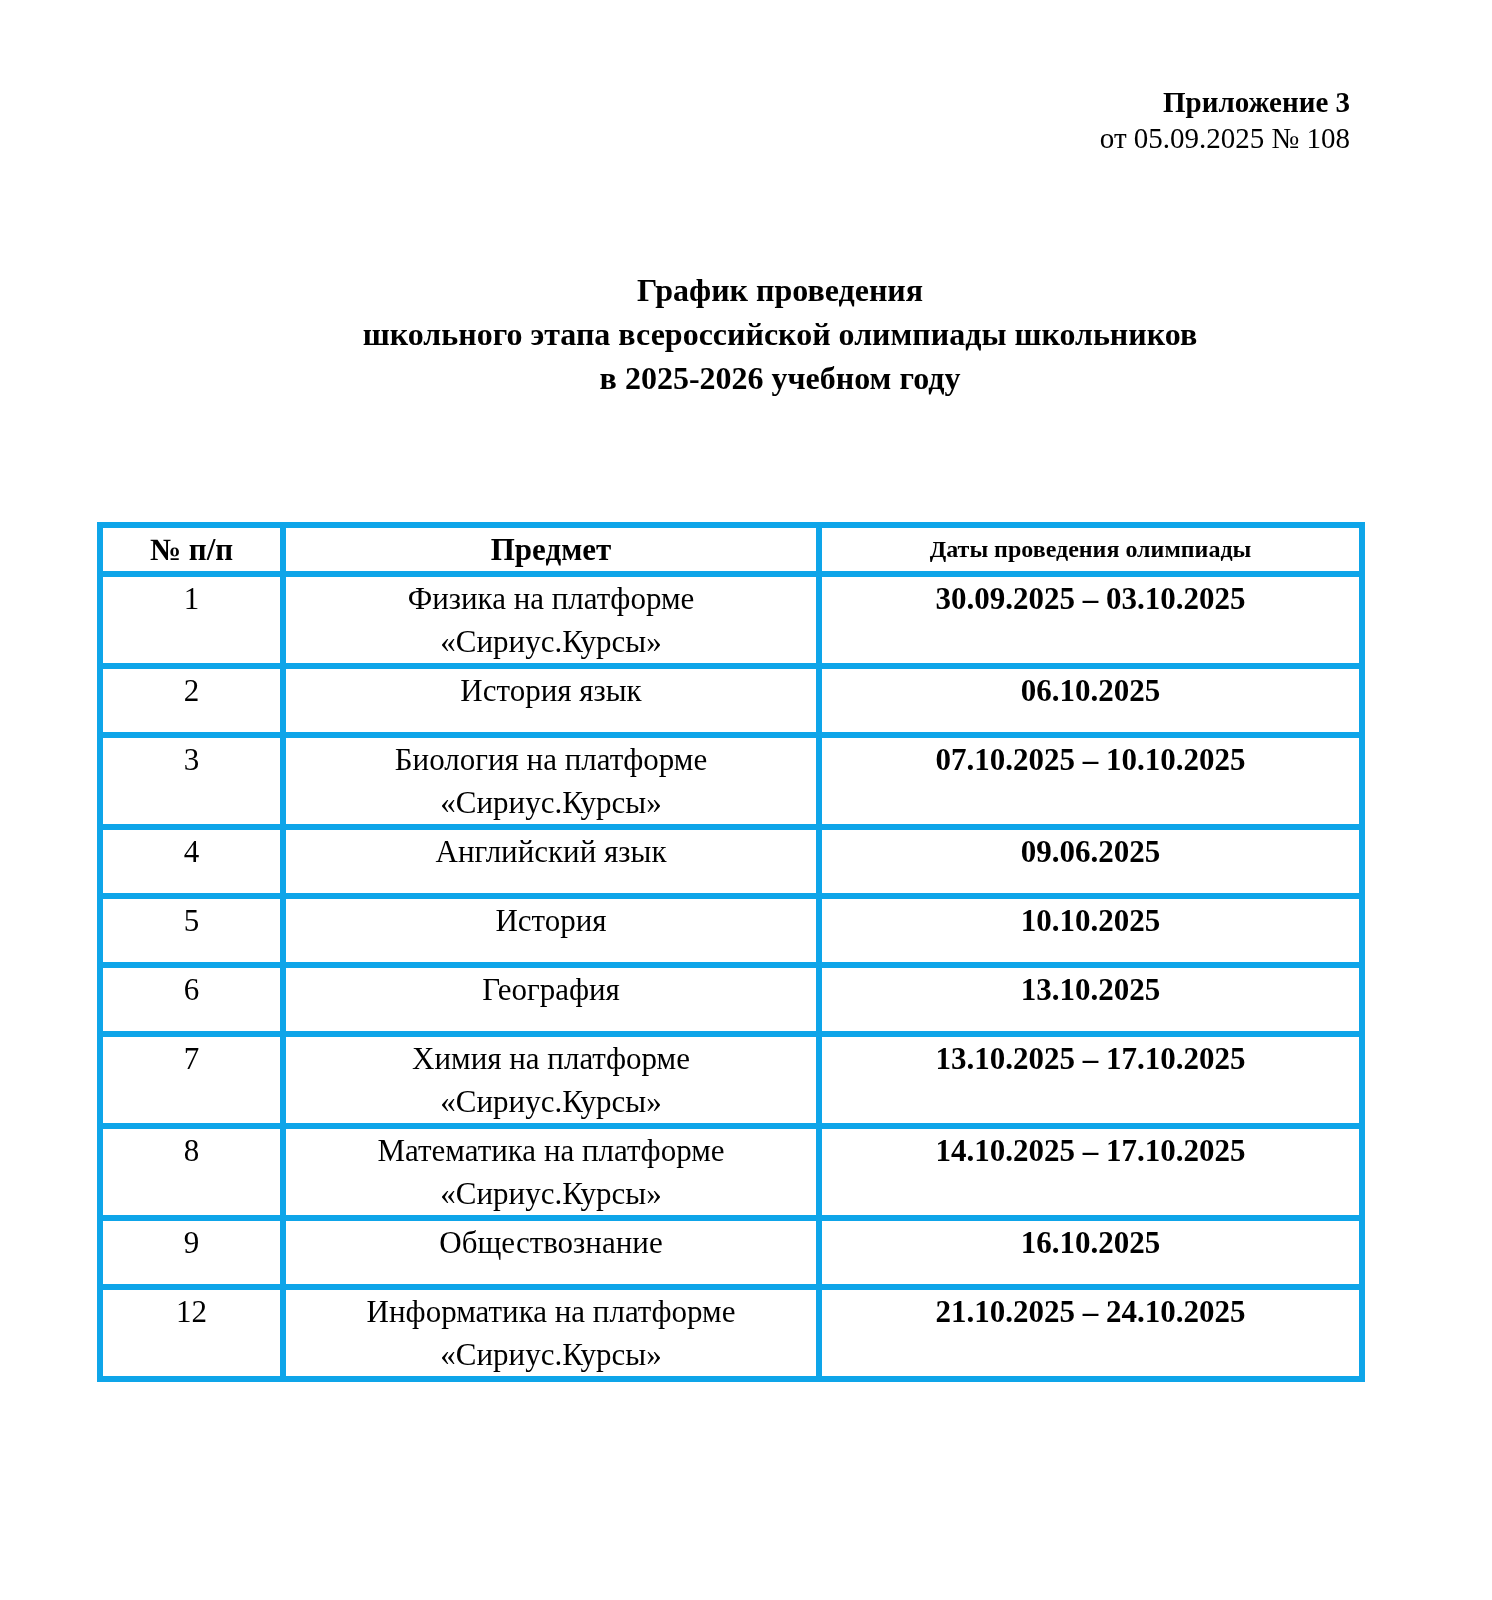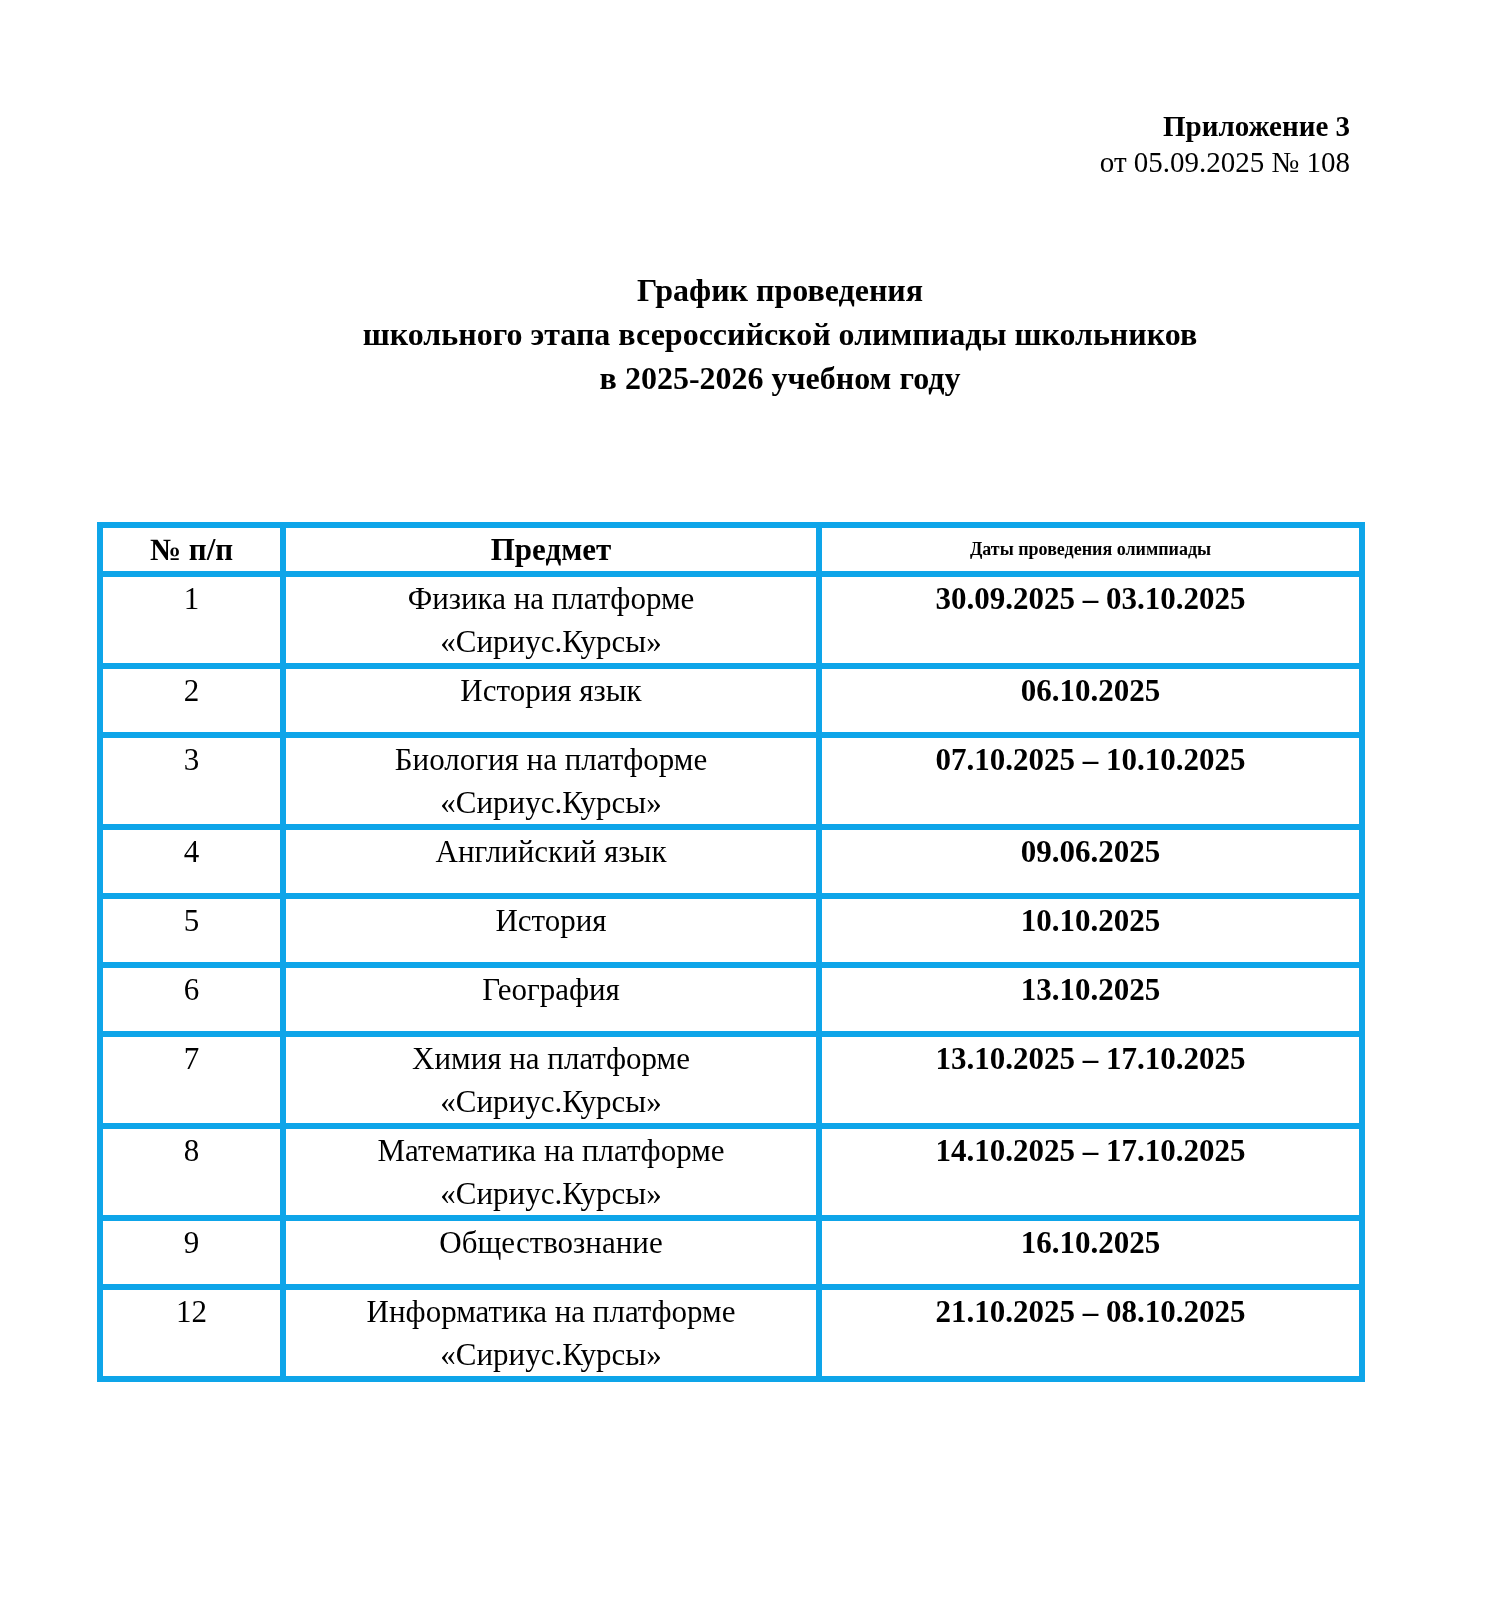--- a/index.html
+++ b/index.html
@@ -1,26 +1,26 @@
 <!DOCTYPE html>
 <html><head>
 <meta charset="utf-8">
 <style>
   html, body { margin: 0; padding: 0; background: #ffffff; }
   body { width: 1492px; height: 1600px; position: relative; font-family: "Liberation Serif", serif; color: #000; overflow: hidden; }
-  .annex { position: absolute; right: 142px; top: 84px; text-align: right; font-size: 29px; line-height: 36px; margin-top: 24px; }
+  .annex { position: absolute; right: 142px; top: 84px; text-align: right; font-size: 29px; line-height: 36px; }
   .annex .bold { font-weight: bold; }
   .title { position: absolute; left: 0; width: 1560px; top: 268px; text-align: center; font-weight: bold; font-size: 32px; line-height: 44px; }
   .title div { white-space: nowrap; }
   table.schedule { position: absolute; left: 97px; top: 522px; width: 1268px; border-collapse: collapse; }
   table.schedule td, table.schedule th { border: 6px solid #0ea5e9; vertical-align: top; text-align: center; padding: 0; }
   th { font-weight: bold; height: 43px; vertical-align: middle !important; }
   th.c-num { width: 177px; font-size: 31px; }
   th.c-subj { width: 530px; font-size: 31px; }
-  th.c-date { font-size: 18px; margin-left: 36px; }
+  th.c-date { font-size: 24px; margin-left: 36px; }
   td { font-size: 31px; line-height: 43px; }
   td.date { font-weight: bold; font-size: 31px; }
   tr.tall td { height: 84px; }
   tr.short td { height: 63px; }
   thead tr th { border-bottom: 3px solid #000; }
 </style>
 </head>
 <body>
 
 <div class="annex">
@@ -114,16 +114,16 @@
           <div></div>
         </td>
         <td class="date">16.10.2025</td>
       </tr>
       <tr class="tall">
         <td>12</td>
         <td>
           <div>Информатика на платформе</div>
           <div>«Сириус.Курсы»</div>
         </td>
-        <td class="date">21.10.2025 – 08.10.2025</td>
+        <td class="date">21.10.2025 – 24.10.2025</td>
       </tr>
     </tbody>
 </table>
 
 </body></html>

